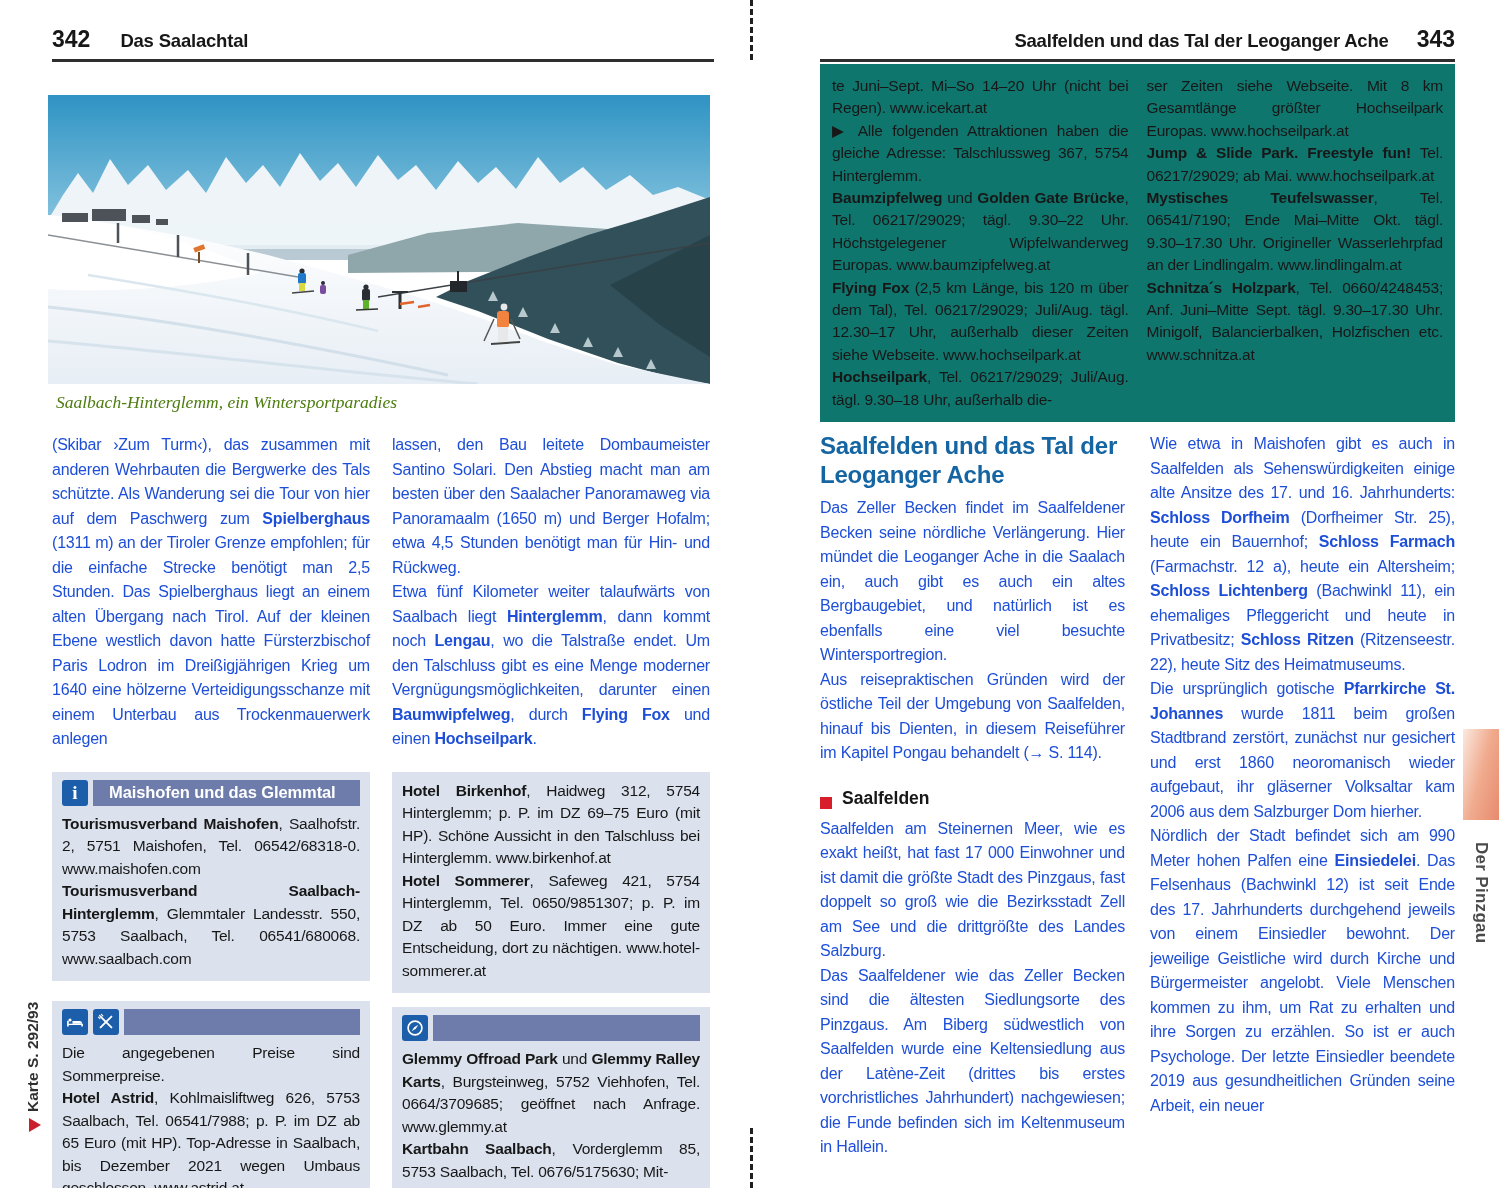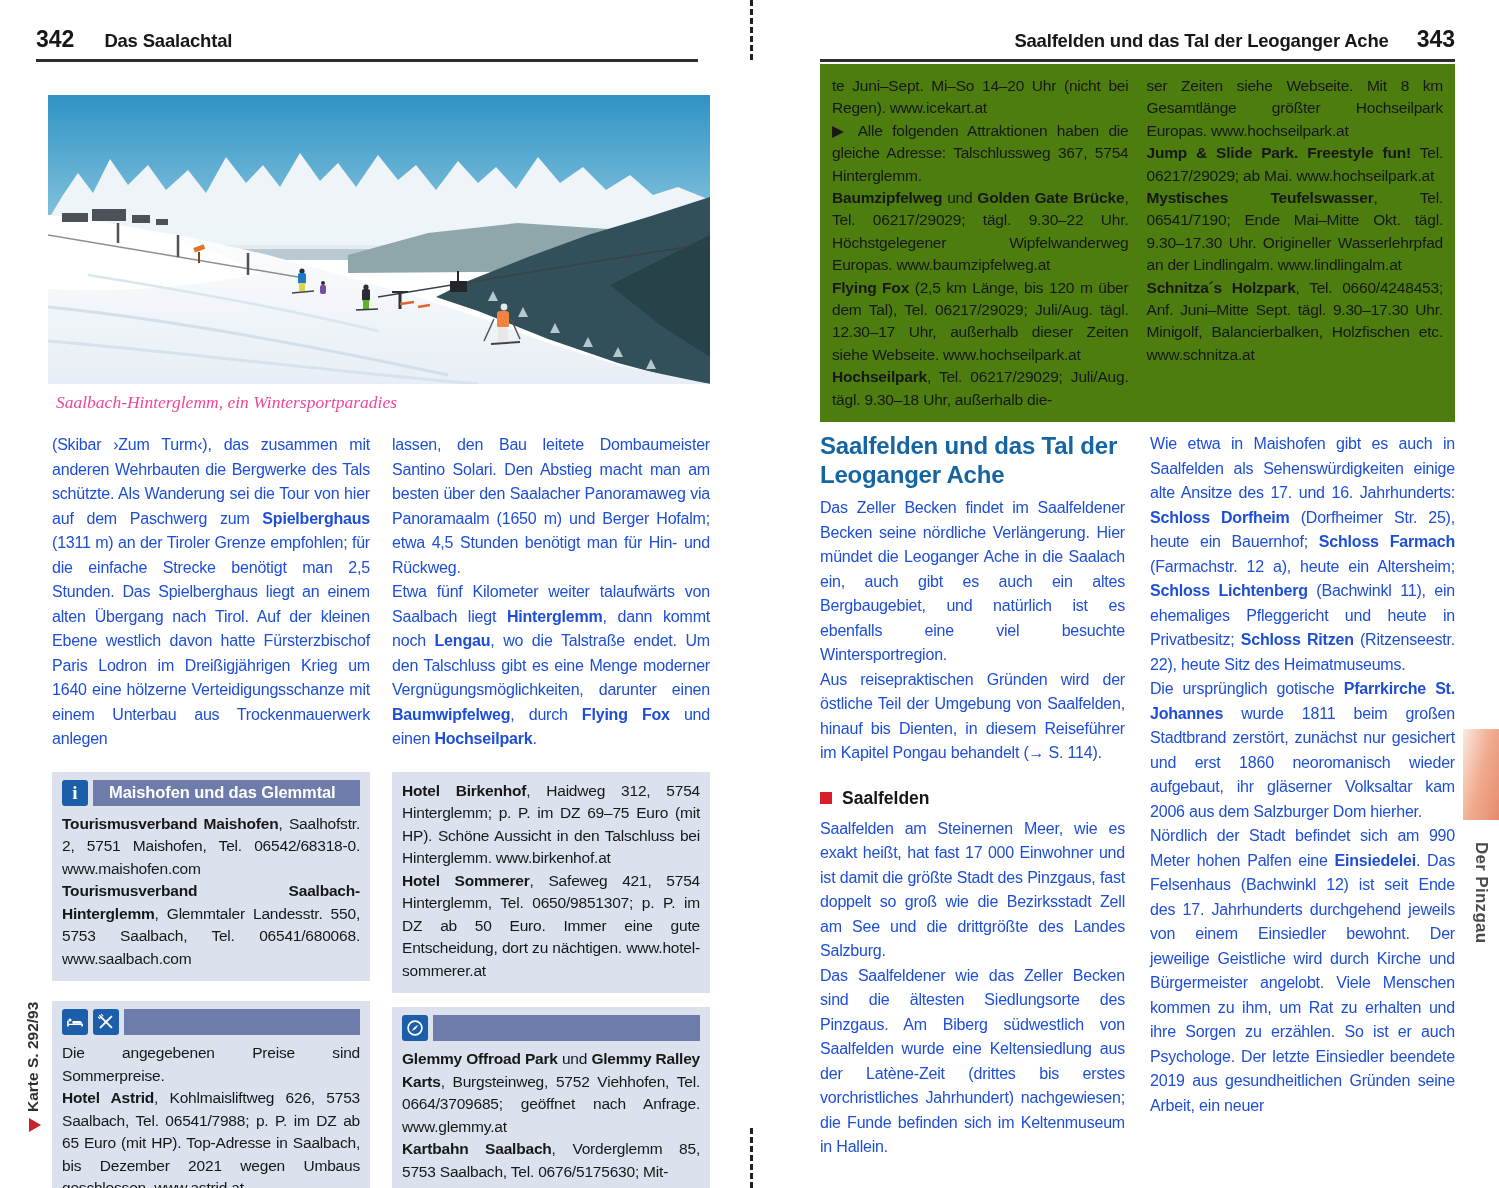--- a/index.html
+++ b/index.html
@@ -6,61 +6,61 @@
   html,body { background:#ffffff; }
   b { font-weight:bold; }
   .sheet {
     position:relative; width:1499px; height:1188px; background:#fff;
     font-family:"Liberation Sans","DejaVu Sans",sans-serif; color:#171717; overflow:hidden;
   }
 
   
   .hdr { position:absolute; top:26px; display:flex; align-items:baseline;
          border-bottom:3px solid #2e2e2e; padding-bottom:6px; }
-  .hdr-left  { left:36px;  width:662px; gap:30px; }
+  .hdr-left  { left:52px;  width:662px; gap:30px; }
   .hdr-right { left:820px; width:635px; justify-content:flex-end; gap:28px; }
   .pagenum   { font-size:23px; font-weight:bold; }
   .hdr-title { font-size:18.5px; font-weight:bold; letter-spacing:-0.2px; }
 
   
   .photo { position:absolute; left:48px; top:95px; width:662px; height:289px; overflow:hidden; }
   .photo svg { display:block; }
   .caption { position:absolute; left:56px; top:392px; width:650px;
              font-family:"Liberation Serif","DejaVu Serif",serif; font-style:italic;
-             font-size:17.5px; color:#ec4899; }
+             font-size:17.5px; color:#4d7c0f; }
 
   
   .cols { position:absolute; display:flex; }
   .cols-left  { left:52px;  top:433px; width:658px; gap:22px; }
   .cols-right { left:820px; top:432px; width:635px; gap:25px; }
   .col { flex:1; min-width:0; }
 
   .body { font-size:16px; line-height:24.5px; text-align:justify; letter-spacing:-0.2px;
           hyphens:auto; color:#1d4ed8; }
   .heading { font-size:24px; line-height:28.5px; font-weight:bold; color:#1565a3;
              letter-spacing:-0.2px; margin-bottom:7px; }
-  .subhead { display:flex; align-items:center; gap:10px; margin:22px 0 8px 0; }
+  .subhead { display:flex; align-items:flex-end; gap:10px; margin:22px 0 8px 0; }
   .red-sq { width:12px; height:12px; background:#d81e2a; flex:none; }
   .subhead-label { font-size:17.5px; font-weight:bold; }
 
   
   .infobox { background:#dbe2ee; padding:8px 10px 11px 10px; margin-top:20px; }
   .infobox .boxp { font-size:15.5px; line-height:22.5px; text-align:justify;
                    letter-spacing:-0.2px; hyphens:auto; }
   .box-head { display:flex; gap:5px; margin-bottom:7px; height:26px; }
   .icon-sq { width:26px; height:26px; background:#1c5ea9; border-radius:3px; color:#fff;
              display:flex; align-items:center; justify-content:center; flex:none; }
   .icon-sq.info-glyph { font-family:"Liberation Serif","DejaVu Serif",serif;
                         font-weight:bold; font-size:19px; }
   .head-bar { flex:1; background:#6d7cab; color:#fff; font-weight:bold; font-size:16.5px;
               display:flex; align-items:center; padding:0 16px; letter-spacing:-0.1px; }
 
   
   .bigbox { position:absolute; left:820px; top:64px; width:635px; min-height:358px;
-            background:#4d7c0f; padding:11px 12px; display:flex; gap:18px; }
+            background:#0f766e; padding:11px 12px; display:flex; gap:18px; }
   .bigbox .col { flex:1; }
   .bigbox .boxp { font-size:15.5px; line-height:22.4px; text-align:justify;
                   letter-spacing:-0.2px; hyphens:auto; }
 
   
   .gutter { position:absolute; left:750px; width:0; border-left:3px dashed #1f1f1f; }
   .gutter-top { top:0; height:60px; }
   .gutter-bottom { top:1128px; height:60px; }
 
   

